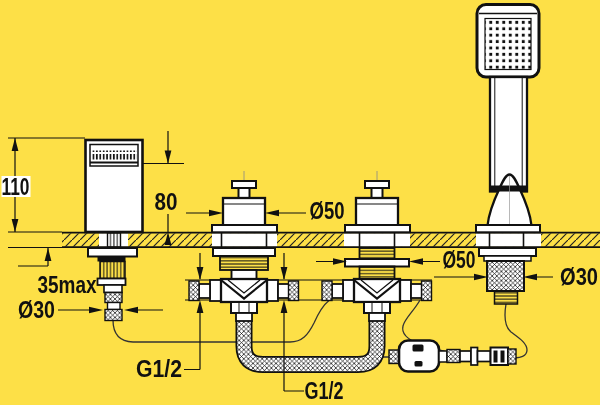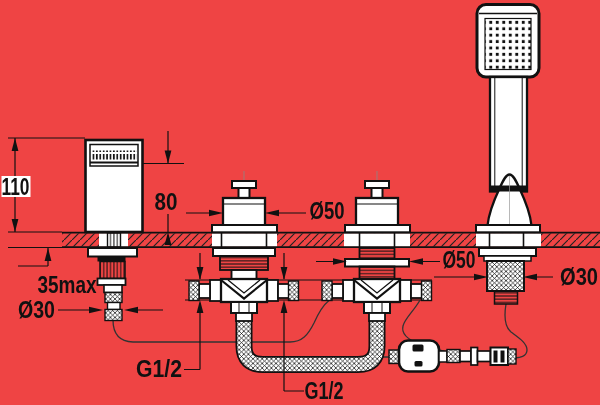--- a/index.html
+++ b/index.html
@@ -1,16 +1,16 @@
 <!DOCTYPE html>
 <html><head>
 <meta charset="utf-8">
 <style>
   html,body{margin:0;padding:0;background:#fff;}
-  .stage{position:relative;width:600px;height:405px;background:#ef4444;overflow:hidden;
+  .stage{position:relative;width:600px;height:405px;background:#fde047;overflow:hidden;
          font-family:"Liberation Sans",sans-serif;}
   svg{display:block;}
   .txt{font-family:"Liberation Sans",sans-serif;font-weight:bold;font-size:23px;
        fill:#111;text-anchor:middle;}
 </style>
 </head>
 <body>
 
 <div class="stage">
 <svg width="600" height="405" viewBox="0 0 600 405">

